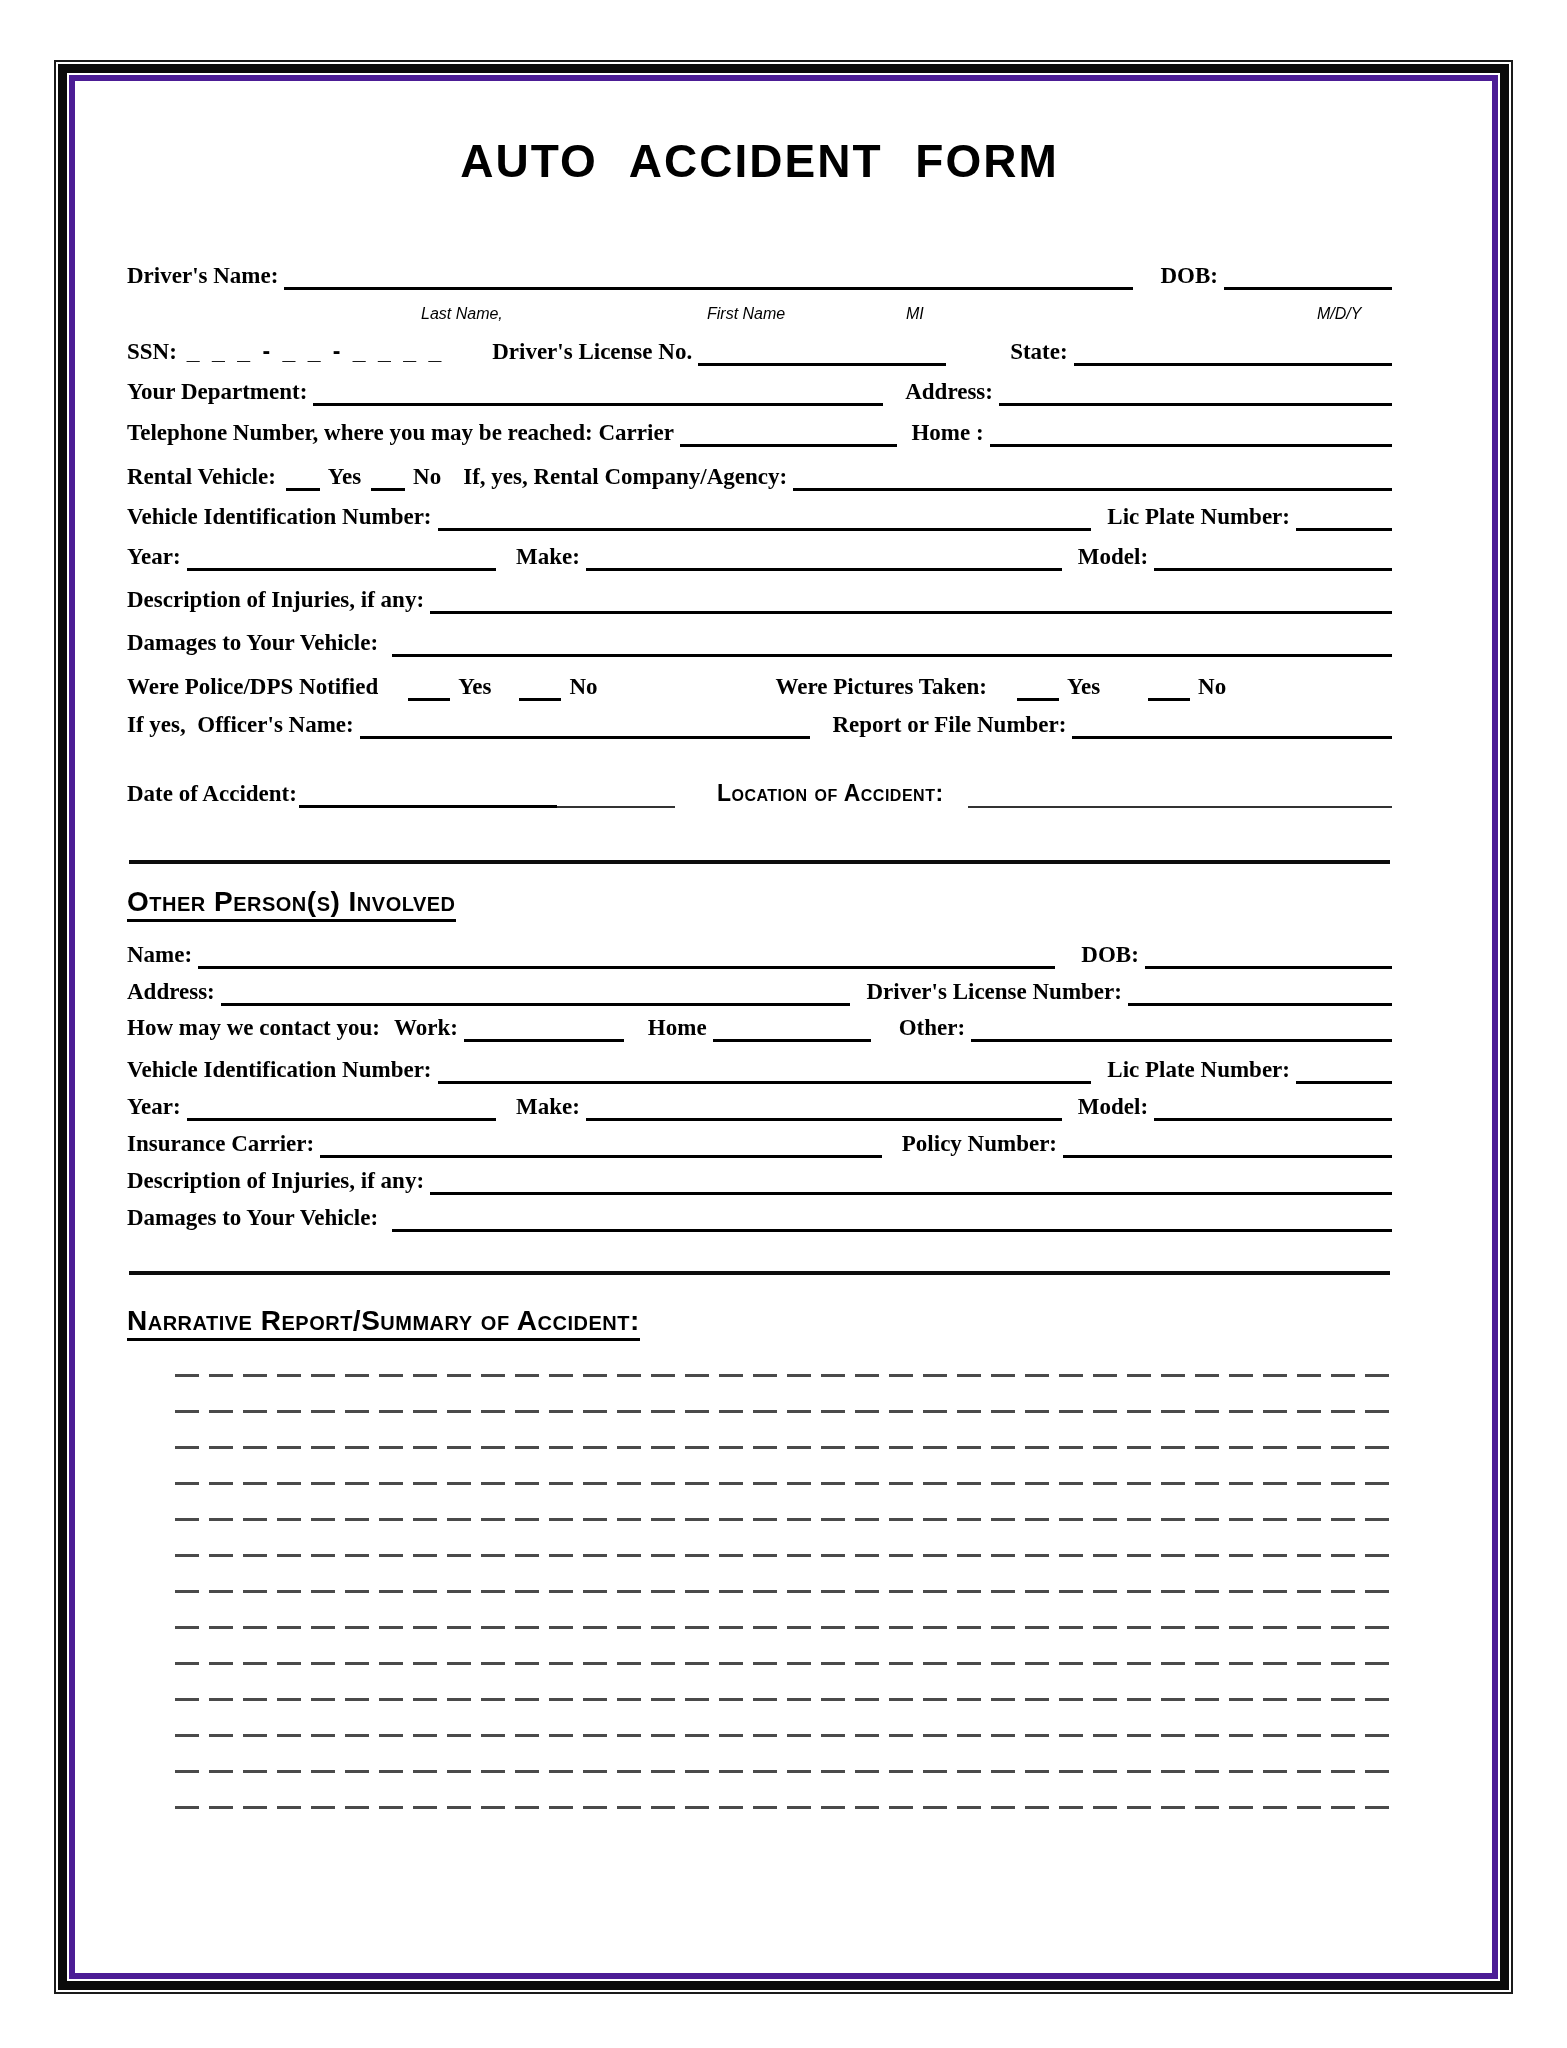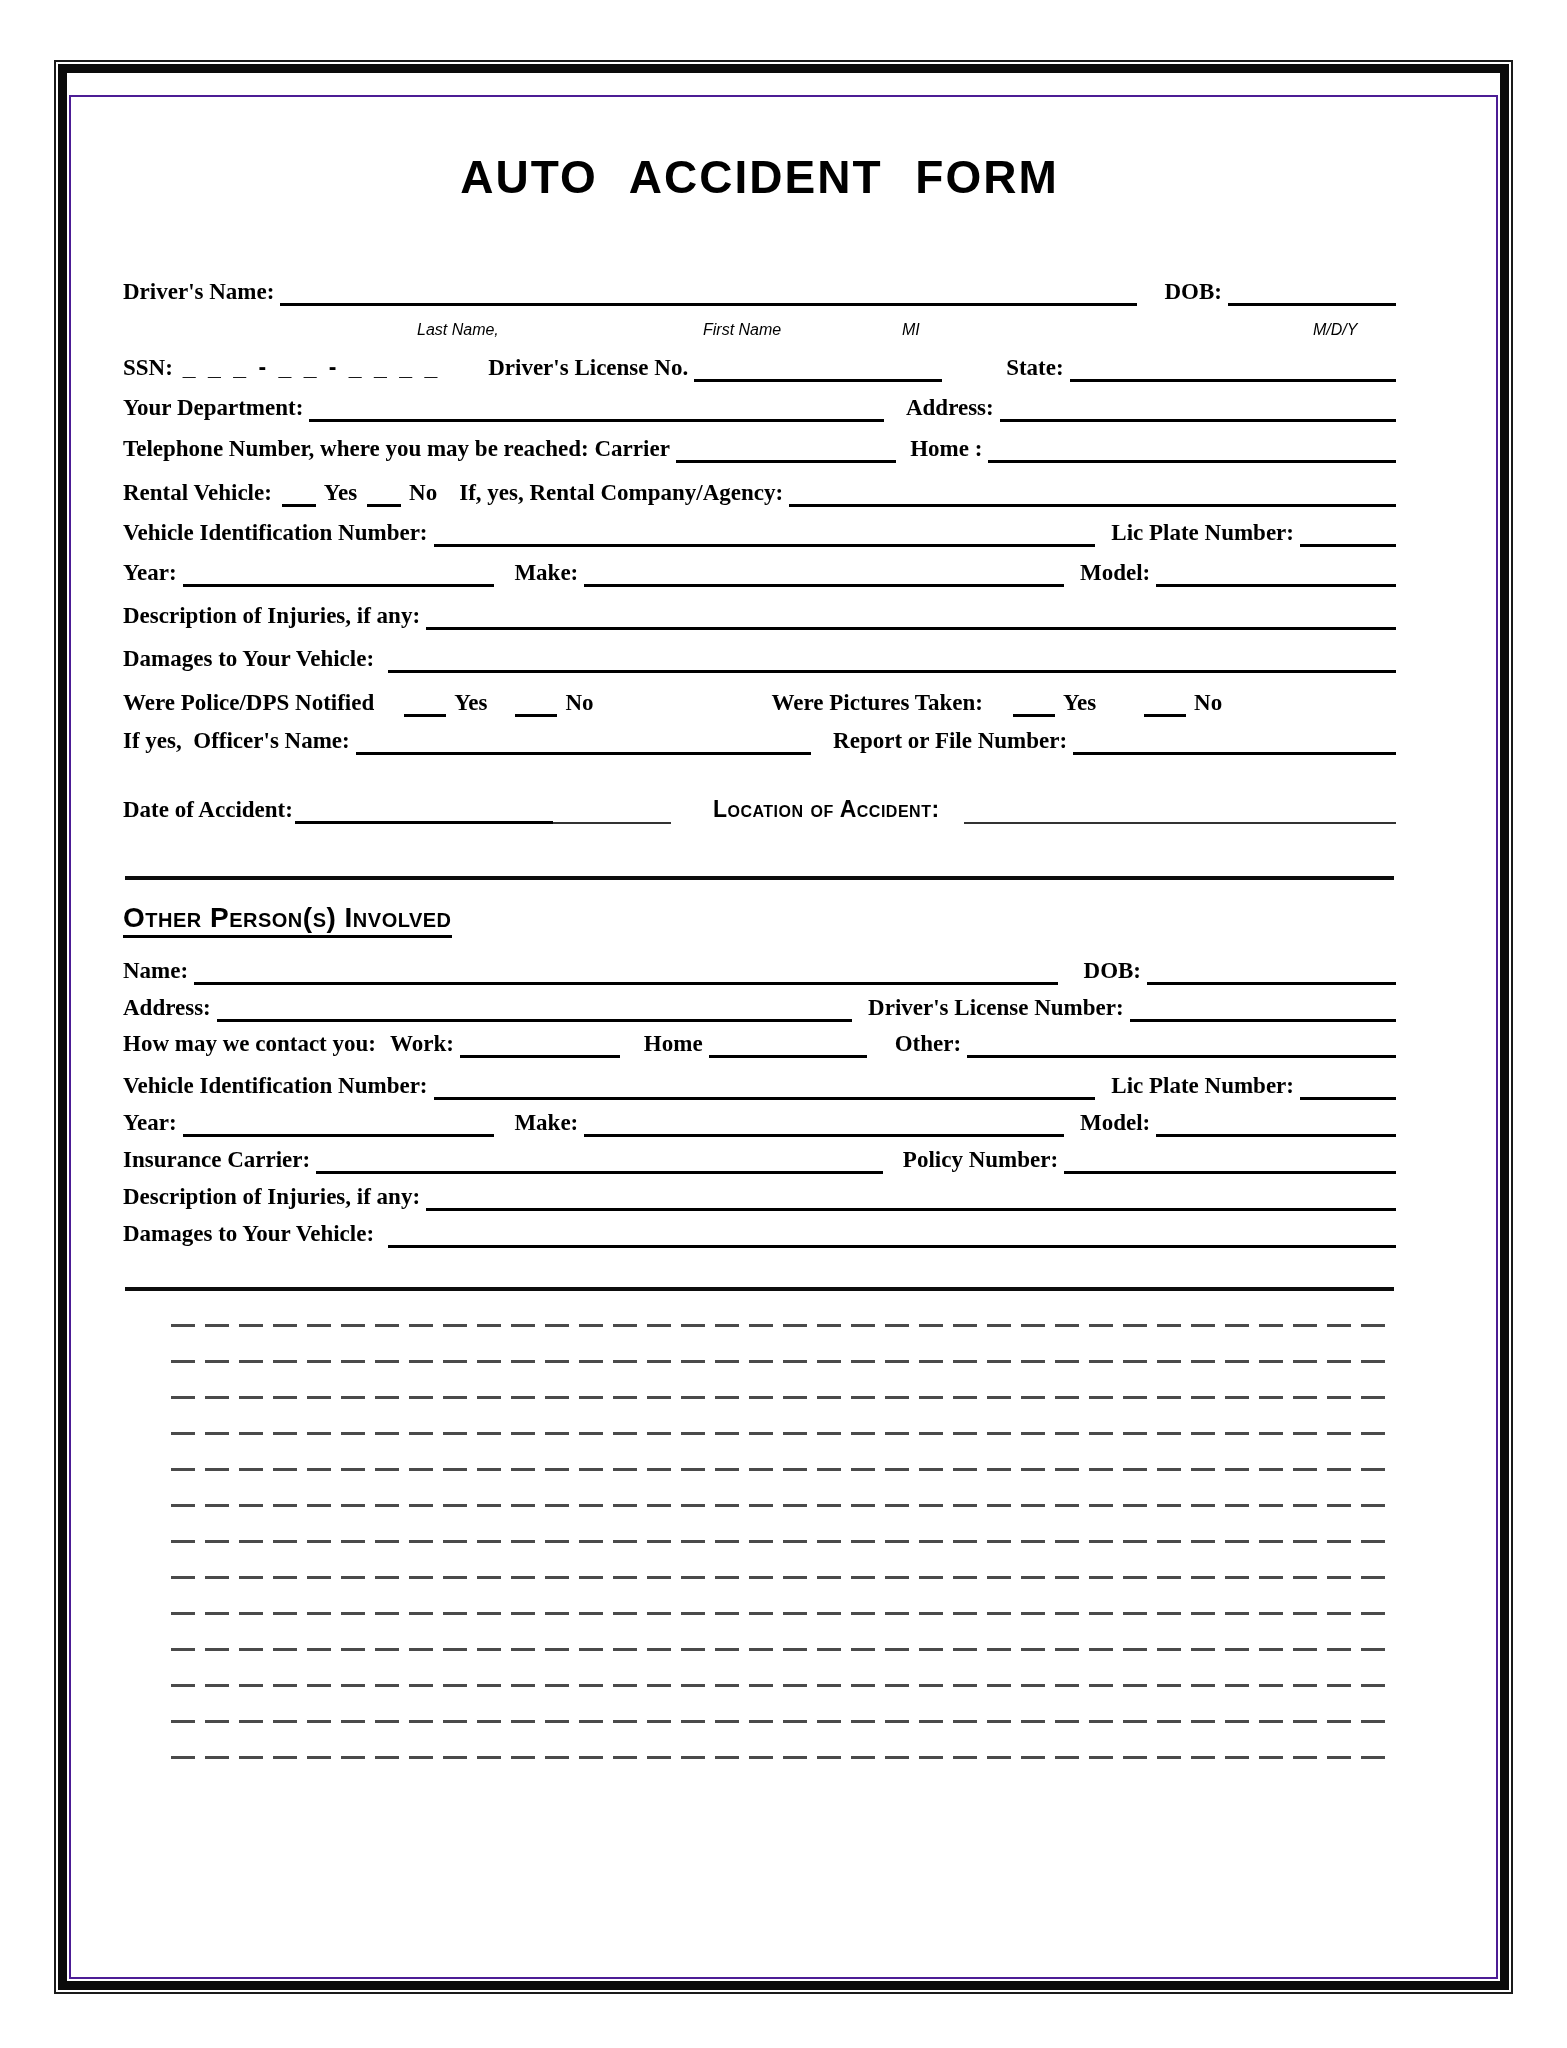--- a/index.html
+++ b/index.html
@@ -3,21 +3,21 @@
 <meta charset="utf-8">
 <style>
   html,body { margin:0; padding:0; background:#ffffff; }
   .page {
     position:relative; width:1567px; height:2048px; background:#fff;
     font-family:"Liberation Sans", sans-serif; color:#000; overflow:hidden;
   }
   
   .f1 { position:absolute; top:60px; left:54px; right:54px; bottom:54px; border:2px solid #1a1a1a; }
   .f2 { position:absolute; inset:2px; border:9px solid #0a0a0a; }
-  .f3 { position:absolute; inset:2px; border:2px solid #4c1d95;margin-top:20px; }
+  .f3 { position:absolute; inset:2px; border:6px solid #4c1d95; }
   .content { position:absolute; inset:0; padding:25px 100px 0 52px; }
 
   .title {
     text-align:center; font-size:46px; font-weight:bold; letter-spacing:2px;
     word-spacing:18px; margin-top:28px; line-height:55px;
   }
 
   .row { display:flex; align-items:flex-end; line-height:29px; font-size:23px; }
   .lbl { font-weight:bold; white-space:pre;font-family:Liberation Serif, serif; }
   .lbl-sc { font-weight:bold; white-space:pre; font-variant:small-caps; letter-spacing:0.5px; }
@@ -230,20 +230,23 @@
       <span class="bl last"></span>
     </div>
 
     <div class="row mt8">
       <span class="lbl">Damages to Your Vehicle:</span>
       <span class="bl last" style="margin-left:14px"></span>
     </div>
 
     <div class="divider mt39"></div>
 
+    <div class="heading mt29">
+      <span>Narrative Report/Summary of Accident:</span>
+    </div>
 
     <div class="nlines mt33">
       <div class="nline"></div>
     <div class="nline"></div>
               <div class="nline"></div>
               <div class="nline"></div>
               <div class="nline"></div>
               <div class="nline"></div>
               <div class="nline"></div>
               <div class="nline"></div>

